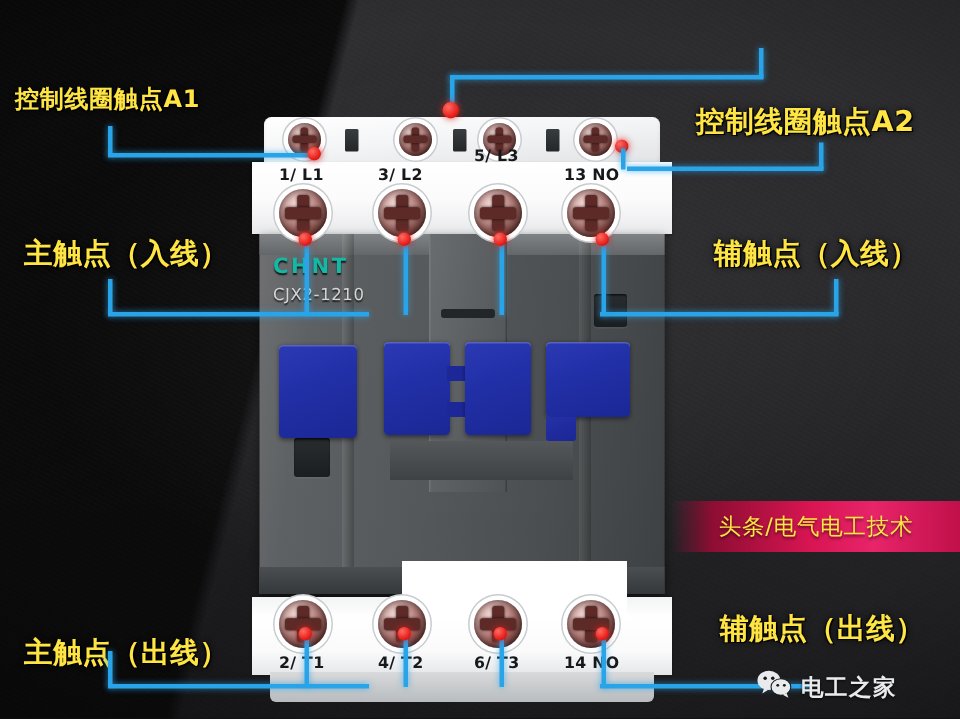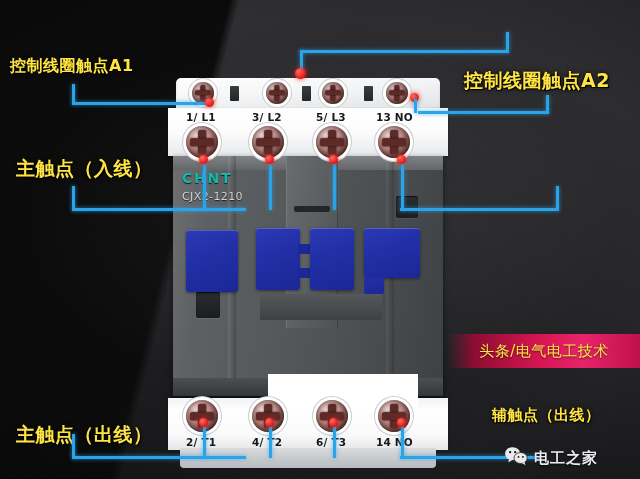--- a/index.html
+++ b/index.html
@@ -191,21 +191,21 @@
       </div>
     <div class="screw screw-sm" style="left:218px;top:4px;">
         <span class="cross"></span>
       </div>
     <div class="slotblk" style="left:62px;top:8px;"></div>
     <div class="slotblk" style="left:134px;top:8px;"></div>
     <div class="slotblk" style="left:196px;top:8px;"></div>
 
     <div class="termlabel" style="left:18px;top:33px;">1/ L1</div>
     <div class="termlabel" style="left:84px;top:33px;">3/ L2</div>
-    <div class="termlabel" style="left:148px;top:33px;text-align:right;">5/ L3</div>
+    <div class="termlabel" style="left:148px;top:20px;text-align:right;">5/ L3</div>
     <div class="termlabel" style="left:208px;top:33px;">13 NO</div>
 
     <div class="screw screw-lg" style="left:18px;top:48px;">
         <span class="cross"></span>
       </div>
     <div class="screw screw-lg" style="left:84px;top:48px;">
         <span class="cross"></span>
       </div>
     <div class="screw screw-lg" style="left:148px;top:48px;">
         <span class="cross"></span>
@@ -257,36 +257,37 @@
   <div class="callout" style="left:16px;top:156px;font-size:19px;">主触点（入线）</div>
   <div class="ln v" style="left:72px;top:186px;height:24px;"></div>
   <div class="ln h" style="left:72px;top:208px;width:174px;"></div>
   <div class="ln v" style="left:203px;top:160px;height:50px;"></div>
   <div class="dot dot-sm" style="left:199px;top:155px;"></div>
   <div class="ln v" style="left:269px;top:160px;height:50px;"></div>
   <div class="dot dot-sm" style="left:265px;top:155px;"></div>
   <div class="ln v" style="left:333px;top:160px;height:50px;"></div>
   <div class="dot dot-sm" style="left:329px;top:155px;"></div>
 
+  <div class="callout" style="left:476px;top:156px;font-size:19px;">辅触点（入线）</div>
   <div class="ln v" style="left:556px;top:186px;height:24px;"></div>
   <div class="ln h" style="left:400px;top:208px;width:159px;"></div>
   <div class="ln v" style="left:401px;top:160px;height:50px;"></div>
   <div class="dot dot-sm" style="left:397px;top:155px;"></div>
 
   <div class="callout" style="left:16px;top:406px;font-size:19px;margin-top:16px;">主触点（出线）</div>
   <div class="ln v" style="left:72px;top:434px;height:24px;"></div>
   <div class="ln h" style="left:72px;top:456px;width:174px;"></div>
   <div class="ln v" style="left:203px;top:424px;height:34px;"></div>
   <div class="dot dot-sm" style="left:199px;top:418px;"></div>
   <div class="ln v" style="left:269px;top:424px;height:34px;"></div>
   <div class="dot dot-sm" style="left:265px;top:418px;"></div>
   <div class="ln v" style="left:333px;top:424px;height:34px;"></div>
   <div class="dot dot-sm" style="left:329px;top:418px;"></div>
 
-  <div class="callout" style="left:492px;top:406px;font-size:15px;font-family:Liberation Mono, monospace;">辅触点（出线）</div>
+  <div class="callout" style="left:480px;top:406px;font-size:19px;font-family:Liberation Mono, monospace;">辅触点（出线）</div>
   <div class="ln h" style="left:400px;top:456px;width:140px;"></div>
   <div class="ln v" style="left:401px;top:424px;height:34px;"></div>
   <div class="dot dot-sm" style="left:397px;top:418px;"></div>
 
   <div id="banner">
     <span>头条/电气电工技术</span>
   </div>
 
   <div id="wm">
     <span>

